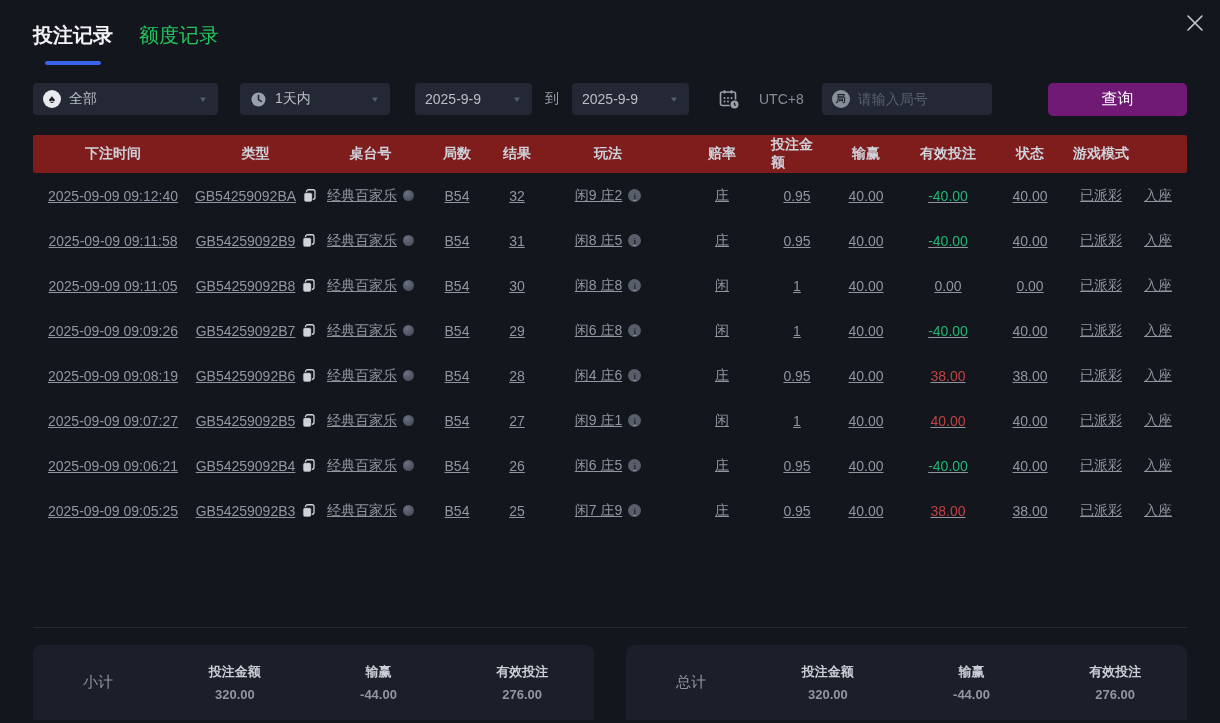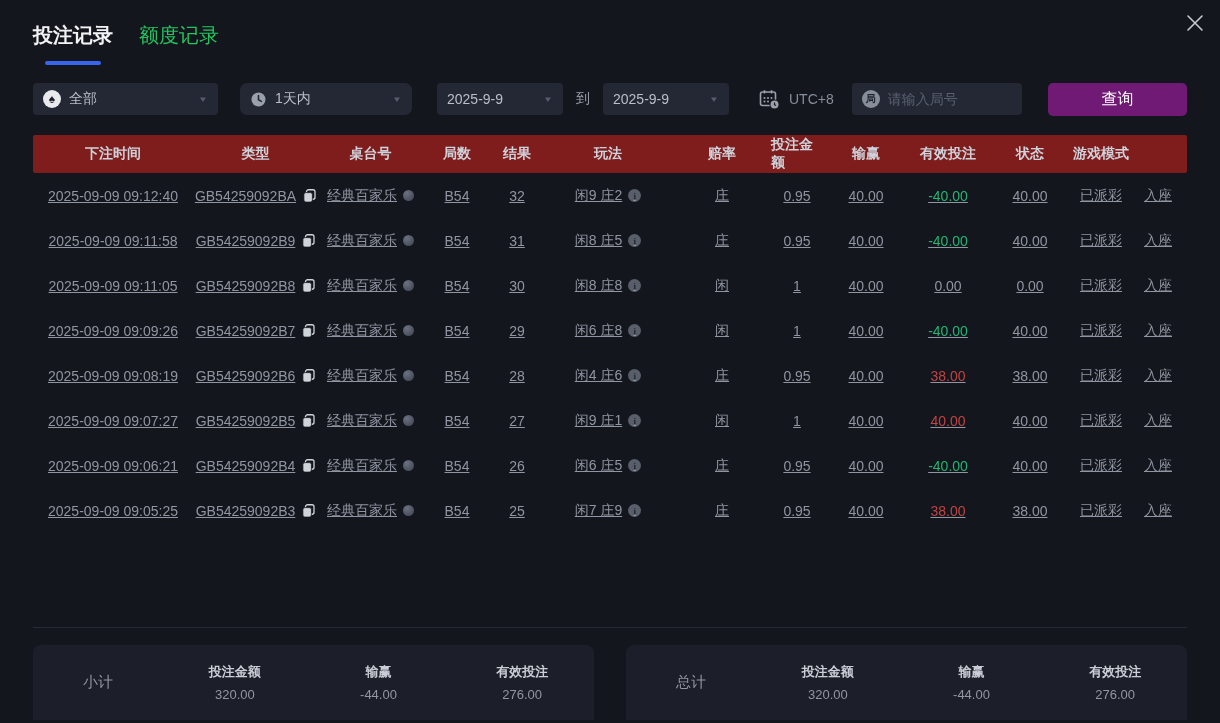--- a/index.html
+++ b/index.html
@@ -23,27 +23,27 @@
   }
   .close-btn { position:absolute; top:12px; right:14px; width:22px; height:22px; cursor:pointer; }
 
   
   .filters { display:flex; align-items:center; margin:18px 33px 0 33px; height:32px; }
   .ctl { background:#232834; border-radius:4px; height:32px; display:flex; align-items:center; color:#b9bec8; font-size:14px; }
   .dd { justify-content:space-between; padding:0 10px 0 10px; cursor:pointer; }
   .dd-left { display:flex; align-items:center; gap:8px; }
   .caret { color:#565d6d; font-size:10px; transform:scaleY(0.8); }
   .dd1 { width:185px; }
-  .dd2 { width:172px; margin-left:22px;border-radius:7px; }
-  .date { width:126px; cursor:pointer; }
+  .dd2 { width:150px; margin-left:22px; }
+  .date { width:117px; cursor:pointer; }
   .date1 { margin-left:25px; }
   .to-label { margin:0 13px; color:#9aa0ab; font-size:14px; }
   .spade-circle { width:18px; height:18px; border-radius:50%; background:#e8eaee; color:#1a1c24;
     display:flex; align-items:center; justify-content:center; font-size:12px; line-height:1; }
-  .tz-wrap { display:flex; align-items:center; gap:9px; margin-left:30px; color:#878d99; font-size:14px; }
+  .tz-wrap { display:flex; align-items:center; gap:19px; margin-left:30px; color:#878d99; font-size:14px; }
   .cal-icon { position:relative; width:21px; height:21px; }
   .search-box { width:170px; margin-left:18px; padding:0 10px; gap:8px; justify-content:flex-start; }
   .search-ic { width:18px; height:18px; min-width:18px; border-radius:50%; background:#878d99; color:#20232c;
     display:flex; align-items:center; justify-content:center; font-size:10px; font-weight:bold; }
   .search-box input { background:transparent; border:none; outline:none; color:#c4c8d1;
     font-size:14px; width:115px; font-family:"Liberation Sans",sans-serif; }
   .search-box input::placeholder { color:#5a6070; }
   .query-btn { margin-left:auto; width:139px; height:33px; background:#701a75; color:#fff;
     border:none; border-radius:5px; font-size:16px; cursor:pointer; font-family:"Liberation Sans",sans-serif; }
 
@@ -65,21 +65,21 @@
   .loss { color:#21b573; }   
   .win  { color:#c24242; }   
 
   
   .summary { display:flex; gap:32px; margin:17px 33px 0 33px; }
   .panel { flex:1; height:75px; background:#1c1f29; border-radius:8px 8px 0 0;
     display:flex; align-items:center; }
   .panel-label { flex:0 0 130px; text-align:center; color:#9096a2; font-size:15px; }
   .stat { flex:1; text-align:center; }
   .stat-label { color:#c9cdd6; font-size:13px; font-weight:bold; }
-  .stat-value { color:#9096a2; font-size:13px; margin-top:6px; }
+  .stat-value { color:#9096a2; font-size:13px; margin-top:6px;font-weight:bold; }
 </style>
 </head>
 <body>
 
 <div class="app">
 
   <div class="tabs">
     <div class="tab active">
       <span class="tab-label">投注记录</span>
       <span class="tab-underline"></span>

